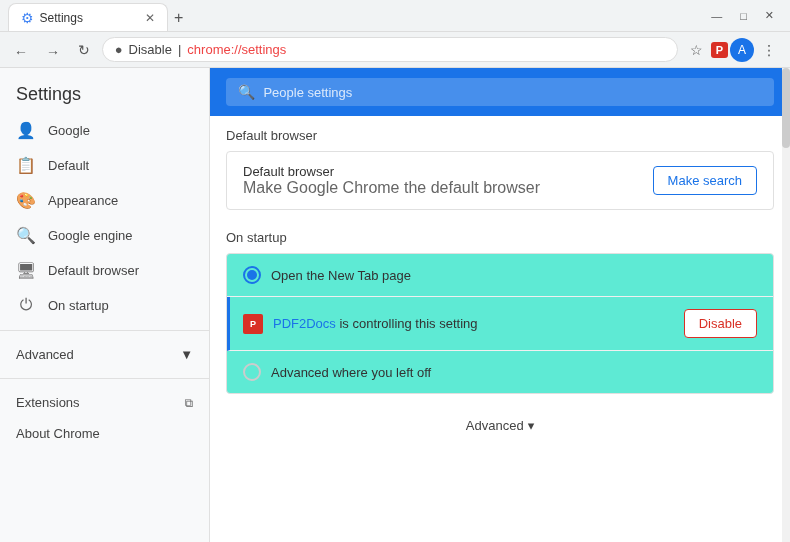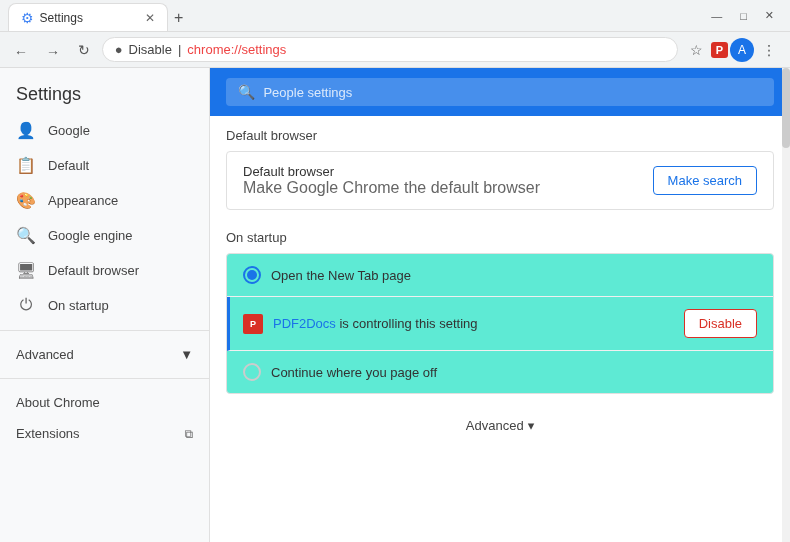--- a/index.html
+++ b/index.html
@@ -375,26 +375,26 @@
     <div class="sidebar-divider"></div>
 
     <div class="sidebar-section">
       <span>Advanced</span>
       <span>▼</span>
     </div>
 
     <div class="sidebar-divider"></div>
 
     <div class="sidebar-ext">
-      <span>About Chrome</span>
-    </div>
-
-    <div class="sidebar-ext">
       <span>Extensions</span>
       <span style="margin-left:auto;font-size:12px;color:#666;">⧉</span>
+    </div>
+
+    <div class="sidebar-ext">
+      <span>About Chrome</span>
     </div>
   </div>
 
   <div class="content">
 
     <div class="search-bar">
       <div class="search-input-wrapper">
         <span class="search-icon-white">🔍</span>
         <span class="search-input-text">People settings</span>
       </div>
@@ -425,21 +425,21 @@
         <div class="startup-row" style="border-left:3px solid #1a73e8;padding-left:13px;">
           <div class="pdf2docs-logo">P</div>
           <span class="controlling-text">
             <a class="controlling-link" href="#">PDF2Docs</a><span> is controlling this setting</span>
           </span>
           <button class="btn-outline-red" style="margin-left:auto;">Disable</button>
         </div>
 
         <div class="startup-row">
           <div class="radio-outer"></div>
-          <span class="startup-label">Continue where you page off</span>
+          <span class="startup-label">Advanced where you left off</span>
         </div>
 
       </div>
 
       <div class="advanced-btn-row">
         <button class="advanced-btn">
           <span>Advanced</span>
           <span>▾</span>
         </button>
       </div>

